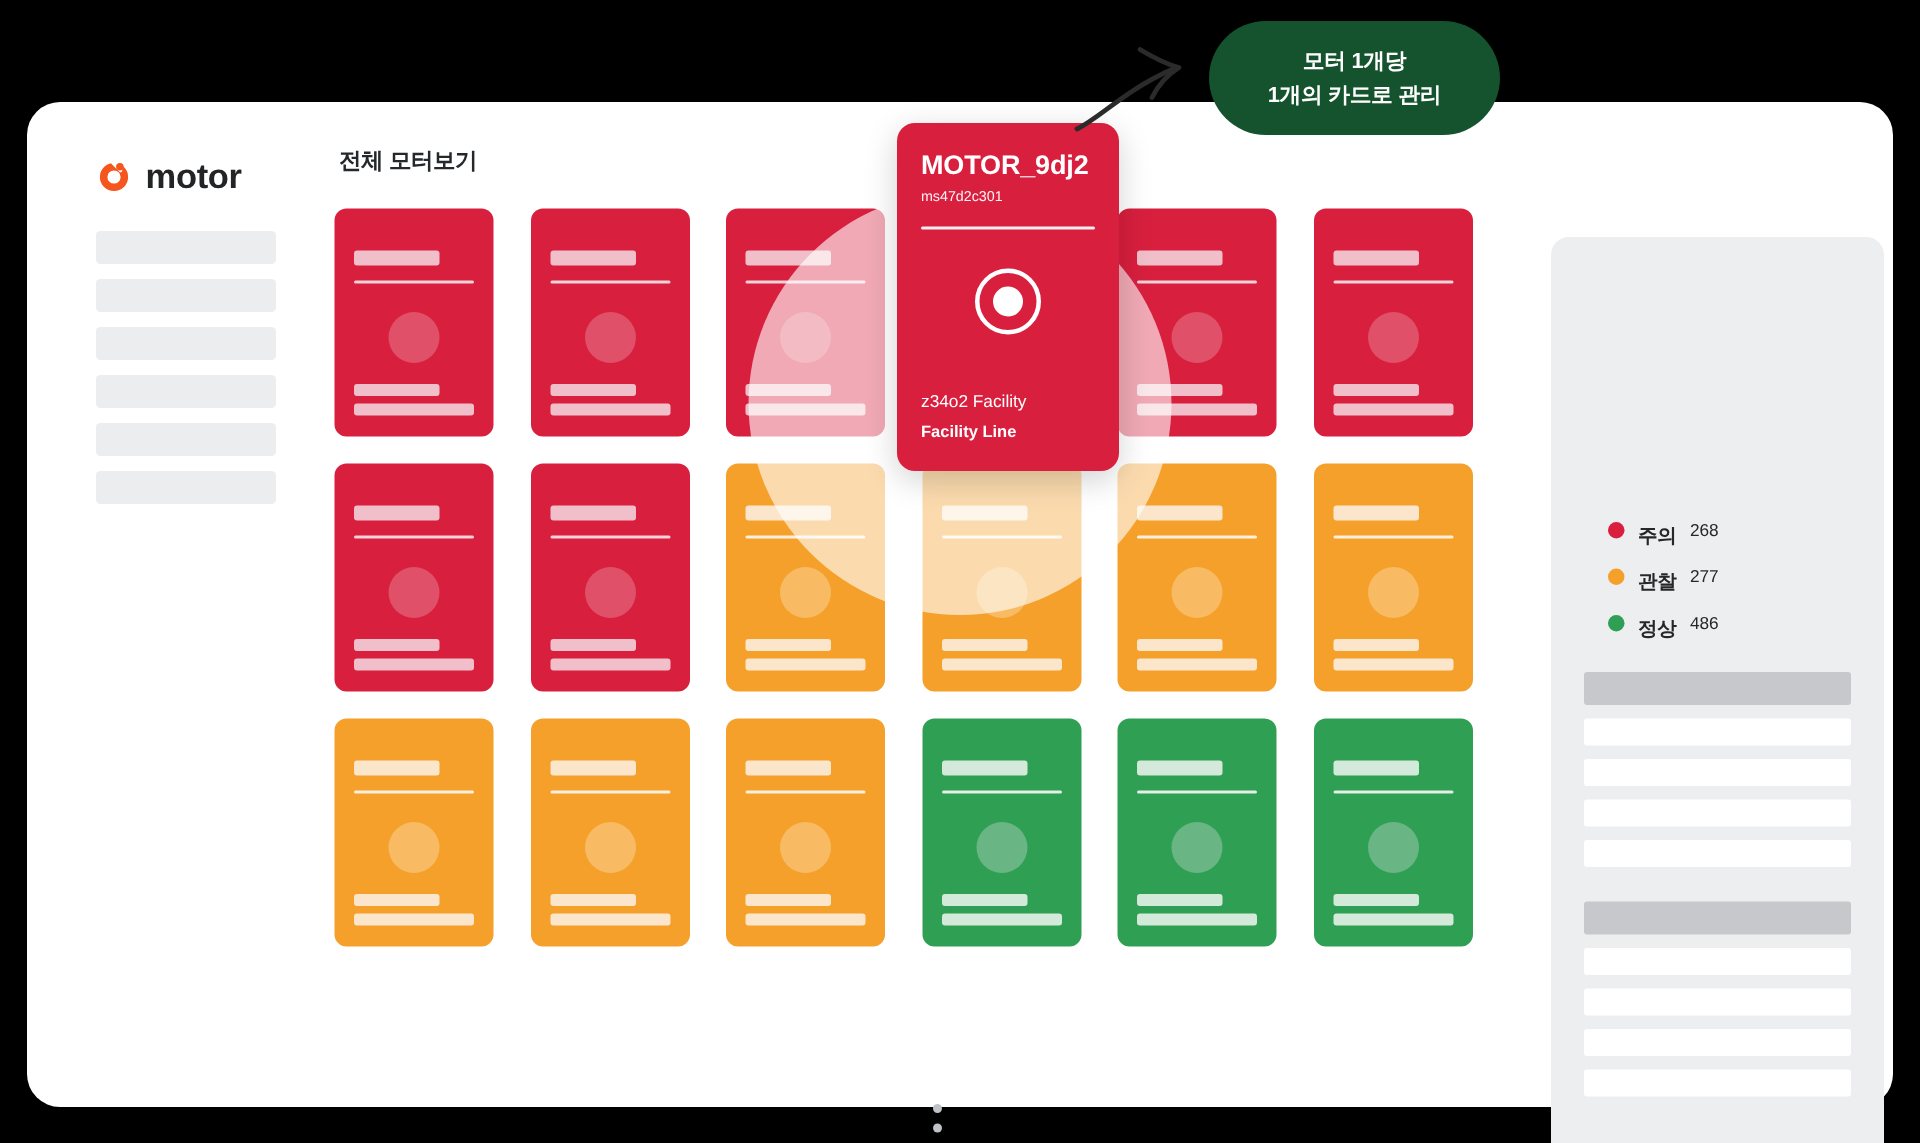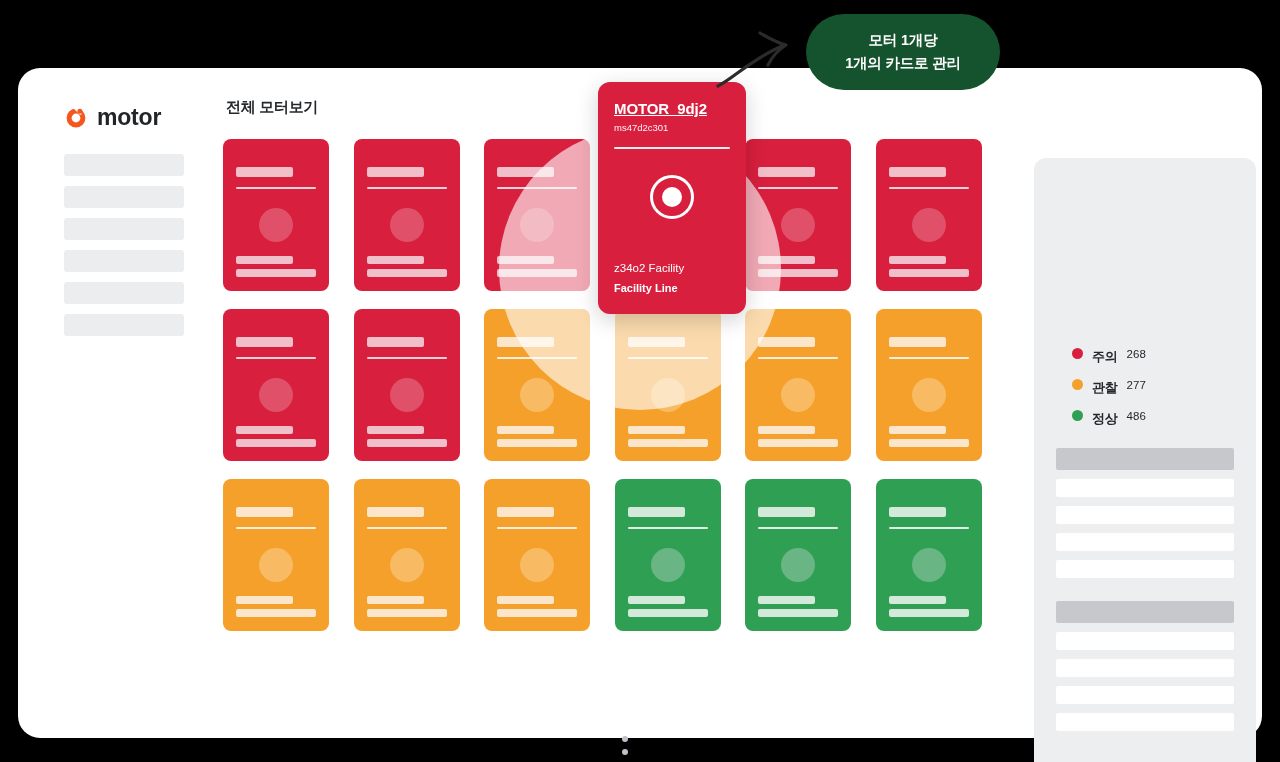--- a/index.html
+++ b/index.html
@@ -105,23 +105,22 @@
     position: absolute;
     left: 598px; top: 82px;
     width: 148px; height: 232px;
     background: #D81F3E;
     border-radius: 12px;
     box-shadow: 0 6px 22px rgba(0,0,0,0.18);
     color: #ffffff;
     padding: 18px 16px 16px 16px;
   }
   .fc-title {
-    font-size: 15px; font-weight: 700; letter-spacing: -0.1px;
+    font-size: 18px; font-weight: 700; letter-spacing: -0.1px;
     margin-bottom: 5px;
-    text-decoration: underline;
   }
   .fc-sub { font-size: 9.5px; font-weight: 400; opacity: 0.95; }
   .fc-rule {
     margin-top: 14px; height: 1.5px; background: #ffffff; opacity: 0.92;
     border-radius: 1px;
   }
   .fc-ring {
     margin: 26px auto 0 auto;
     width: 44px; height: 44px; border-radius: 50%;
     border: 3.5px solid #ffffff;

